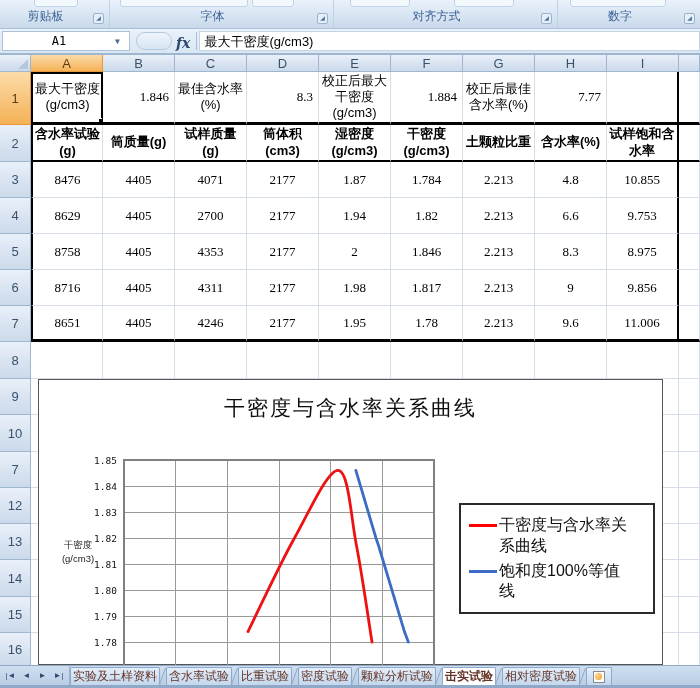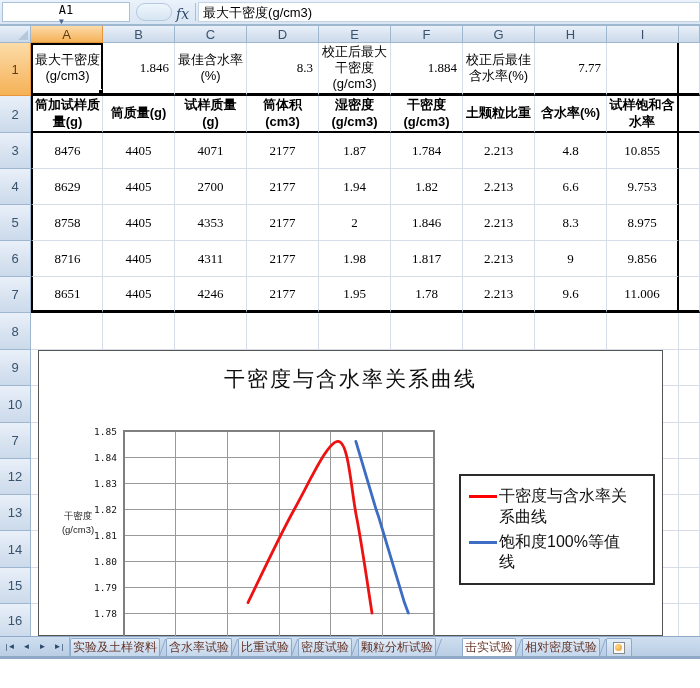--- a/index.html
+++ b/index.html
@@ -18,26 +18,26 @@
     border:1px solid #9ab2cc; border-radius:2px; background:#e6eff9;
     font-size:6px; color:#51749e; line-height:9px; text-align:center; cursor:pointer; }
   .cutctl { position:absolute; top:-8px; height:15px; background:#f3f8fd;
     border:1px solid #c0d3e6; border-radius:3px; }
 
   
   .fbar { height:26px; background:linear-gradient(#eaf2fb,#d9e6f3);
     border-bottom:2px solid #9eb6ce; display:flex; align-items:center; padding:2px 0; }
   .namebox { width:128px; height:20px; margin-left:2px; background:#fff;
     border:1px solid #abc1d9; display:flex; align-items:center; font-size:12px;
-    font-family:"DejaVu Sans Mono", monospace;flex-direction:column; }
+    font-family:"DejaVu Sans Mono", monospace; }
   .namebox .nb-text { flex:1; text-align:center; }
   .nb-caret { width:14px; font-size:8px; color:#4a6a90; }
   .fx-pill { width:36px; height:18px; margin-left:6px; border:1px solid #b5c9de;
     border-radius:9px; background:linear-gradient(#eef5fc,#d7e5f2); }
-  .fx-label { font-family:"DejaVu Serif", serif; font-style:italic; font-weight:normal;
+  .fx-label { font-family:"DejaVu Serif", serif; font-style:italic; font-weight:bold;
     font-size:14px; color:#2d4a6b; margin:3px 6px 0 4px; }
   .fdivider { width:1px; height:18px; background:#aabfd6; margin-right:2px; }
   .fcontent { flex:1; height:20px; background:#fff; border:1px solid #c3d4e5;
     font-size:13px; padding:1px 4px; white-space:nowrap; overflow:hidden; }
 
   
   .sheet { position:relative; width:700px; height:610px; overflow:hidden; background:#fff; }
   table.grid { border-collapse:separate; border-spacing:0; table-layout:fixed; width:700px; }
   .grid th, .grid td { border-right:1px solid #d6dde9; border-bottom:1px solid #d6dde9;
     font-size:13px; vertical-align:middle; text-align:center; overflow:hidden; padding:0 2px; }
@@ -80,38 +80,62 @@
 
   
   .tabbar { height:20px; background:linear-gradient(#cfdff0,#b9cde4);
     border-top:1px solid #8ea9c9; display:flex; align-items:stretch; font-size:12px; }
   .tnav { display:flex; align-items:center; padding:0 3px; gap:1px;
     border-right:1px solid #9db4cf; }
   .tnav span { width:15px; text-align:center; font-size:8px; color:#2c4a6e; cursor:pointer; }
   .stab { display:flex; align-items:center; padding:0 2px; margin-top:1px; cursor:pointer;
     background:linear-gradient(#e3eefa,#c4d7ec); border:1px solid #8ea9c9; border-bottom:none;
     border-radius:2px 2px 0 0; color:#643326; white-space:nowrap; }
-  .stab.active { background:#fff; font-weight:normal; position:relative; z-index:2;margin-left:20px; }
+  .stab.active { background:#fff; font-weight:bold; position:relative; z-index:2; }
   .tsep { width:6px; position:relative; }
   .tsep::after { content:""; position:absolute; left:2px; top:2px; bottom:0;
     border-left:1px solid #8ea9c9; transform:skewX(-20deg); }
   .instab { display:flex; align-items:center; padding:0 6px; margin-top:1px; cursor:pointer;
     background:linear-gradient(#e3eefa,#c4d7ec); border:1px solid #8ea9c9; border-bottom:none;
     border-radius:2px 2px 0 0; }
   .insicon { width:12px; height:12px; background:#fdfdfd; border:1px solid #8a8a8a;
     position:relative; }
   .insicon::after { content:""; position:absolute; left:1px; top:1px; width:7px; height:7px;
     border-radius:50%; background:radial-gradient(circle at 35% 35%, #ffd98a, #f0962a); }
   .bottomstrip { height:3px; background:#8fa8c8; }
 </style>
 </head>
 <body>
 
 <div id="app">
 
+  <div class="ribbon">
+    <div class="ribbon-group" style="width:110px">
+      <div class="cutctl" style="left:34px;width:44px"></div>
+      <div class="ribbon-group-label">剪贴板</div>
+      <div class="launcher">◢</div>
+    </div>
+    <div class="ribbon-group" style="width:224px">
+      <div class="cutctl" style="left:10px;width:128px"></div>
+      <div class="cutctl" style="left:142px;width:42px"></div>
+      <div class="ribbon-group-label">字体</div>
+      <div class="launcher">◢</div>
+    </div>
+    <div class="ribbon-group" style="width:224px">
+      <div class="cutctl" style="left:16px;width:60px"></div>
+      <div class="cutctl" style="left:120px;width:60px"></div>
+      <div class="ribbon-group-label">对齐方式</div>
+      <div class="launcher">◢</div>
+    </div>
+    <div class="ribbon-group" style="width:142px;border-right:none">
+      <div class="cutctl" style="left:12px;width:96px"></div>
+      <div class="ribbon-group-label">数字</div>
+      <div class="launcher">◢</div>
+    </div>
+  </div>
 
   <div class="fbar">
     <div class="namebox">
       <span class="nb-text">A1</span>
       <span class="nb-caret">▼</span>
     </div>
     <div class="fx-pill"></div>
     <span class="fx-label">fx</span>
     <div class="fdivider"></div>
     <div class="fcontent">最大干密度(g/cm3)</div>
@@ -156,21 +180,21 @@
         <td class="num rnum">8.3</td>
         <td class="small-wrap">校正后最大干密度(g/cm3)</td>
         <td class="num rnum">1.884</td>
         <td class="small-wrap">校正后最佳含水率(%)</td>
         <td class="num rnum">7.77</td>
         <td class="br"></td>
         <td></td>
       </tr>
       <tr class="r2" style="height:37px">
         <th class="hdr">2</th>
-        <td class="bl b small-wrap">筒加试样质量(g)</td>
+        <td class="bl b small-wrap">含水率试验(g)</td>
         <td class="b small-wrap">筒质量(g)</td>
         <td class="b small-wrap">试样质量(g)</td>
         <td class="b small-wrap">筒体积(cm3)</td>
         <td class="b small-wrap">湿密度(g/cm3)</td>
         <td class="b small-wrap">干密度(g/cm3)</td>
         <td class="b small-wrap">土颗粒比重</td>
         <td class="b small-wrap">含水率(%)</td>
         <td class="b small-wrap br">试样饱和含水率</td>
         <td></td>
       </tr>

